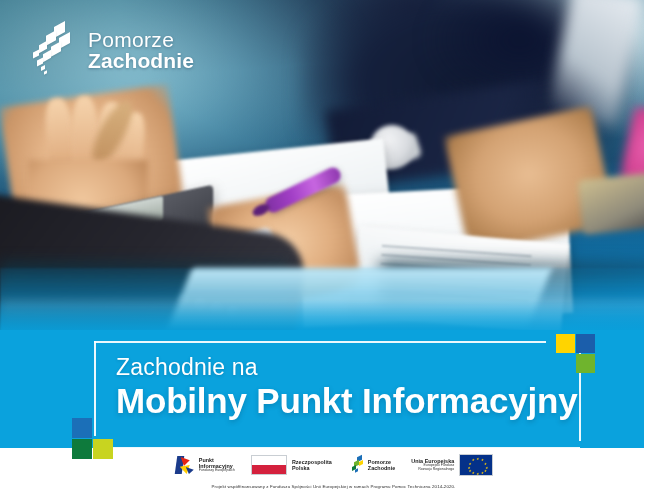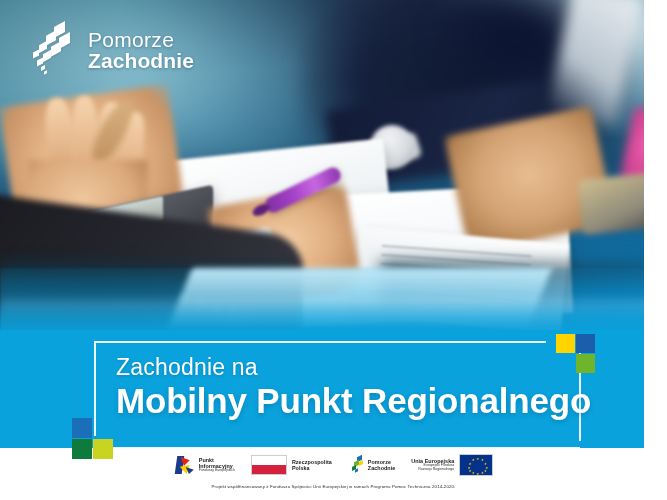--- a/index.html
+++ b/index.html
@@ -428,21 +428,21 @@
       <span class="l2">Zachodnie</span>
     </span>
   </div>
 
   <div id="headline">
     <span class="frame-top"></span>
     <span class="frame-left"></span>
     <span class="frame-right"></span>
     <span class="frame-bot"></span>
     <div class="kicker">Zachodnie na</div>
-    <div class="title">Mobilny Punkt Regionalnego</div>
+    <div class="title">Mobilny Punkt Informacyjny</div>
   </div>
 
   <div id="sq-right" class="sqgrp">
     <i style="left:0;top:0;width:19px;height:19px;background:#ffd400"></i>
     <i style="left:20px;top:0;width:19px;height:19px;background:#1b5eab"></i>
     <i style="left:20px;top:20px;width:19px;height:19px;background:#6fb42d"></i>
   </div>
   <div id="sq-left" class="sqgrp">
     <i style="left:0;top:0;width:20px;height:20px;background:#1b6fb8"></i>
     <i style="left:0;top:21px;width:20px;height:20px;background:#0e7a3c"></i>

